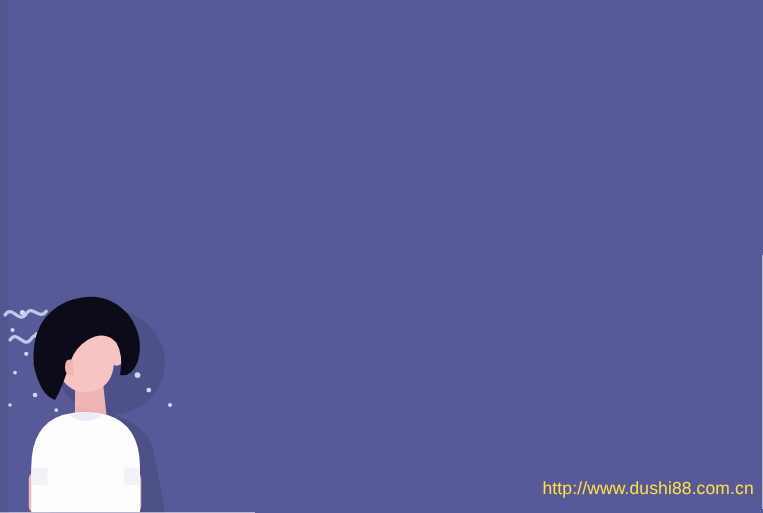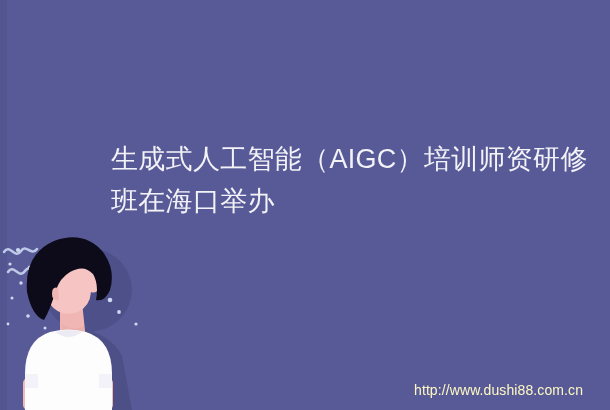--- a/index.html
+++ b/index.html
@@ -42,23 +42,23 @@
   #illustration {
     position: absolute;
     left: 0;
     top: 228px;
     width: 185px;
     height: 182px;
   }
   
   #watermark {
     position: absolute;
-    left: 414px;
+    left: 434px;
     top: 381px;
-    color: #fef9c3;
+    color: #fde047;
     font-size: 14px;
     line-height: 18px;
     letter-spacing: 0.1px;
     white-space: nowrap;
   }
 </style>
 </head>
 <body>
 
 <div id="card">
@@ -140,17 +140,16 @@
                  L112 182 Z" fill="#fdfdfd"></path>
 
         <path d="M25 146 L38 146 L38 160 L25 160 Z" fill="#f1eff7" opacity="0.8"></path>
         <path d="M99 146 L112 146 L112 160 L99 160 Z" fill="#f1eff7" opacity="0.8"></path>
 
         <path d="M55 104 Q68 114 82 104 Q70 100 55 104 Z" fill="#eceaf3"></path>
       </g>
     </svg>
   </div>
 
-  <div id="headline">生成式人工智能（AIGC）培训师资研修班在海口举办</div>
 
   <div id="watermark">http://www.dushi88.com.cn</div>
 
 </div>
 
 </body></html>

